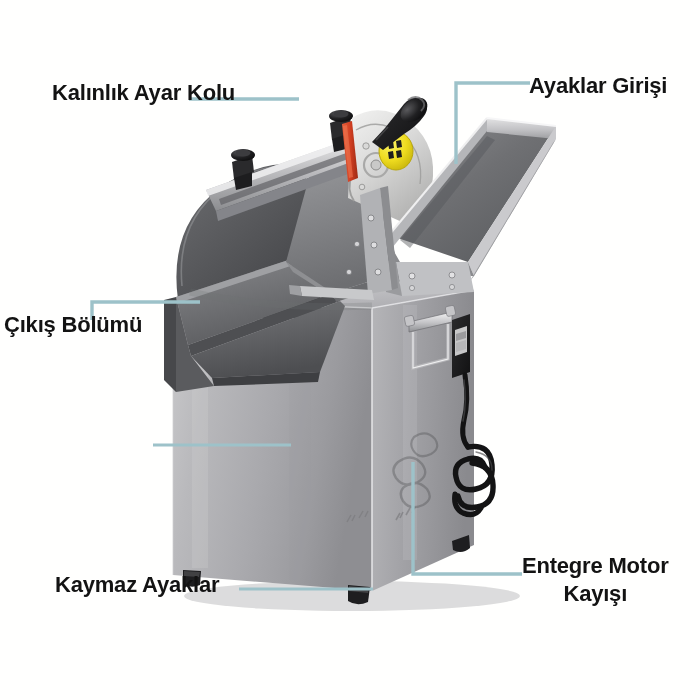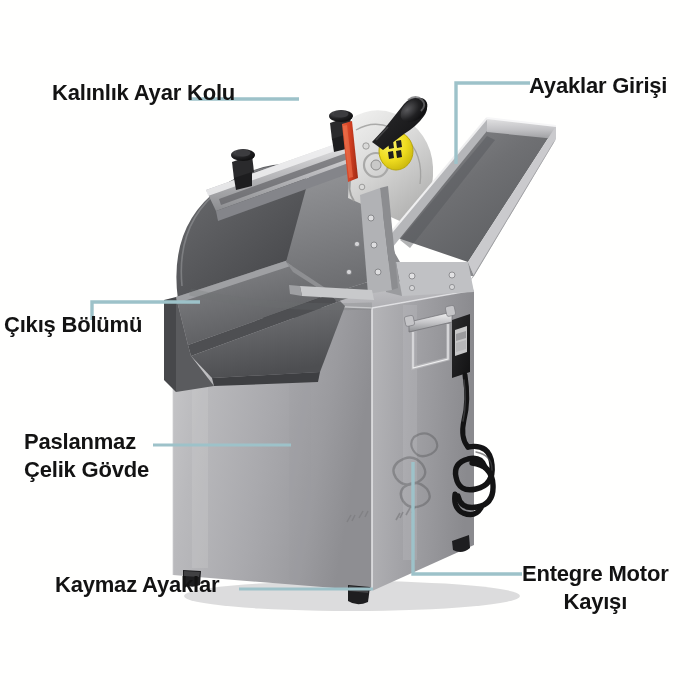--- a/index.html
+++ b/index.html
@@ -48,21 +48,21 @@
     pointer-events: none;
   }
   .leader svg { display:block; overflow: visible; }
 
   
   #label-thickness-lever { left: 52px;  top: 79px; }
   #label-feed-inlet      { left: 529px; top: 72px; }
   #label-output-section  { left: 4px;   top: 311px; text-align: center; }
   #label-stainless-body  { left: 24px;  top: 428px; }
   #label-nonslip-feet    { left: 55px;  top: 571px; }
-  #label-motor-belt      { left: 522px; top: 552px; text-align: center; margin-top: 8px; }
+  #label-motor-belt      { left: 522px; top: 552px; text-align: center; }
 
   #leader-thickness-lever { left: 189px; top: 92px; }
   #leader-feed-inlet      { left: 452px; top: 80px; }
   #leader-output-section  { left: 90px;  top: 298px; }
   #leader-stainless-body  { left: 153px; top: 438px; }
   #leader-nonslip-feet    { left: 239px; top: 582px; }
   #leader-motor-belt      { left: 410px; top: 462px; }
 </style>
 </head>
 <body>
@@ -383,21 +383,19 @@
       <polyline points="3,0 3,112 112,112" fill="none" stroke="#9dc2c9" stroke-width="3.4" stroke-linejoin="miter"></polyline>
     </svg>
   </div>
 
   <div class="callout-label" id="label-thickness-lever">Kalınlık Ayar Kolu</div>
 
   <div class="callout-label" id="label-feed-inlet">Ayaklar Girişi</div>
 
   <div class="callout-label" id="label-output-section">Çıkış Bölümü</div>
 
-  <div class="callout-label" id="label-stainless-body">Paslanmaz
-Çelik Gövde</div>
 
   <div class="callout-label" id="label-nonslip-feet">Kaymaz Ayaklar</div>
 
   <div class="callout-label" id="label-motor-belt">Entegre Motor
 Kayışı</div>
 
 </div>
 
 </body></html>

